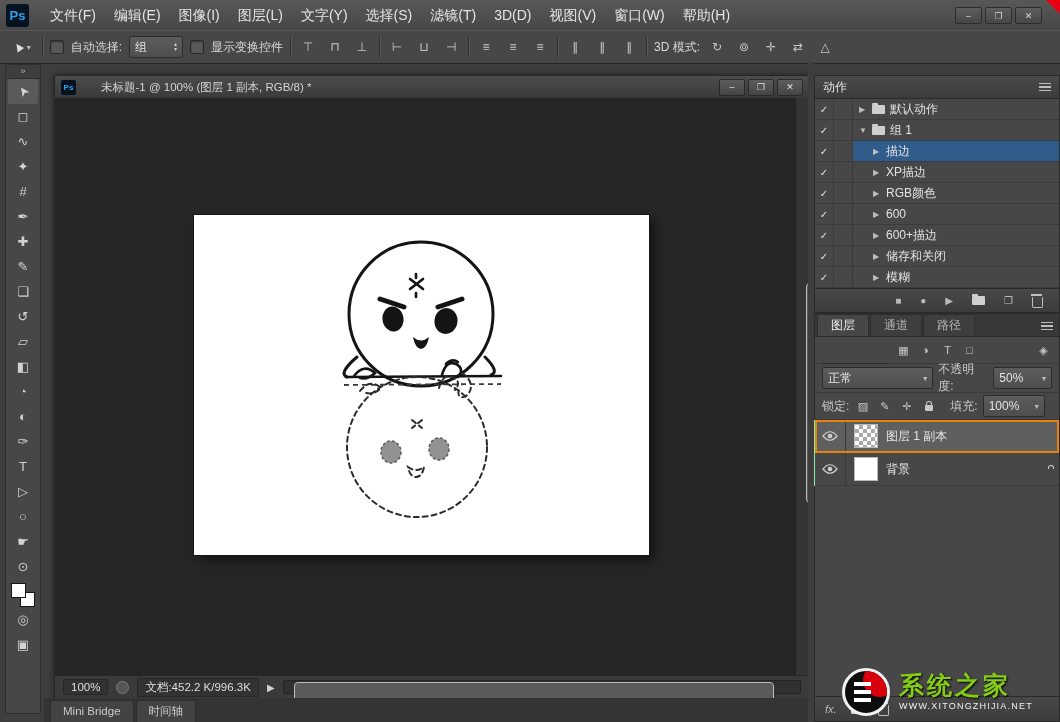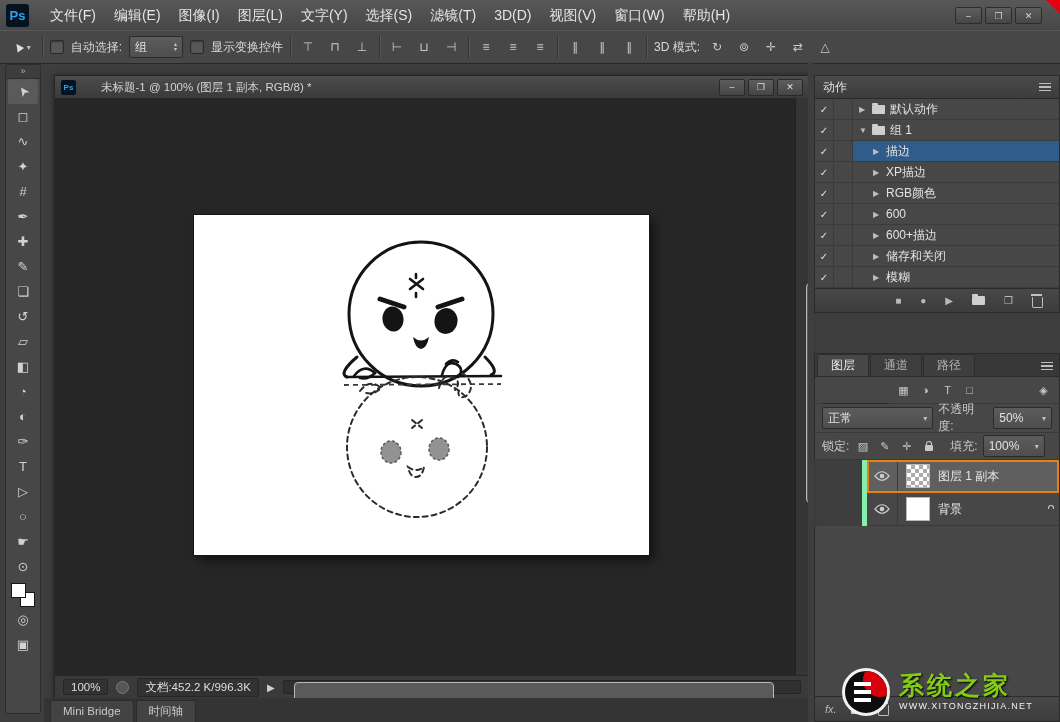--- a/index.html
+++ b/index.html
@@ -95,34 +95,34 @@
   .folder-ico{width:13px;height:9px;background:#cfcfcf;border-radius:1px;position:relative;display:inline-block;}
   .folder-ico::before{content:"";position:absolute;top:-2px;left:0;width:6px;height:2px;background:#cfcfcf;border-radius:1px 1px 0 0;}
   .a-label{color:#e2e2e2;}
   .actions-footer{height:23px;background:linear-gradient(#484848,#3c3c3c);border:1px solid #2a2a2a;
                   display:flex;align-items:center;justify-content:flex-end;gap:19px;padding-right:16px;}
   .f-ico{color:#b9b9b9;font-size:10px;display:flex;align-items:center;}
   .trash-ico{width:9px;height:10px;border:1px solid #c0c0c0;border-top:none;border-radius:1px 1px 2px 2px;position:relative;display:inline-block;margin-top:3px;}
   .trash-ico::before{content:"";position:absolute;top:-3px;left:-2px;width:11px;height:2px;background:#c0c0c0;}
 
   
-  .tabbar{height:22px;background:#383838;display:flex;align-items:flex-end;border:1px solid #2a2a2a;padding-left:2px;gap:1px;margin-top:40px;}
+  .tabbar{height:22px;background:#383838;display:flex;align-items:flex-end;border:1px solid #2a2a2a;padding-left:2px;gap:1px;}
   .tab{padding:0 13px;height:21px;line-height:21px;color:#b4b4b4;background:#3e3e3e;border:1px solid #2d2d2d;border-bottom:none;border-radius:2px 2px 0 0;font-size:12px;}
   .tab.active{background:#474747;color:#ececec;}
   .tabbar .panel-menu{margin-right:6px;margin-bottom:6px;}
   .lp-row{background:#474747;border-left:1px solid #2a2a2a;border-right:1px solid #2a2a2a;
           display:flex;align-items:center;gap:5px;padding:0 7px;border-bottom:1px solid #3a3a3a;}
   .filter-row{height:26px;}
   .blend-row{height:28px;}
   .lock-row{height:26px;}
   .lp-label{color:#c9c9c9;font-size:12px;}
   .small-ico{min-width:17px;height:17px;display:flex;align-items:center;justify-content:center;color:#c6c6c6;font-size:11px;}
   .padlock{width:8px;height:6px;background:#c8c8c8;border-radius:1px;position:relative;margin-top:4px;}
   .padlock::before{content:"";position:absolute;left:1px;top:-4px;width:4px;height:3px;border:1.5px solid #c8c8c8;border-bottom:none;border-radius:3px 3px 0 0;}
-  .layers-list{background:#000000;border-left:5px solid #86efac;border-right:1px solid #2a2a2a;margin-left:48px;}
+  .layers-list{background:#000000;border-left:1px solid #86efac;border-right:1px solid #2a2a2a;}
   .layer-row{height:32px;display:flex;align-items:center;border-bottom:1px solid #3a3a3a;background:#474747;}
   .layer-row.selected{background:#5f5f5f;outline:2px solid #e8820e;outline-offset:-2px;}
   .eye-cell{width:30px;align-self:stretch;display:flex;align-items:center;justify-content:center;border-right:1px solid #3a3a3a;}
   .thumb{width:24px;height:24px;margin:0 8px;border:1px solid #b9b9b9;box-sizing:border-box;}
   .checker{background-color:#fff;
     background-image:linear-gradient(45deg,#ababab 25%,transparent 25%,transparent 75%,#ababab 75%),
                      linear-gradient(45deg,#ababab 25%,transparent 25%,transparent 75%,#ababab 75%);
     background-size:8px 8px;background-position:0 0,4px 4px;}
   .white-thumb{background:#fff;}
   .layer-name{flex:1;color:#e4e4e4;font-size:12px;}

